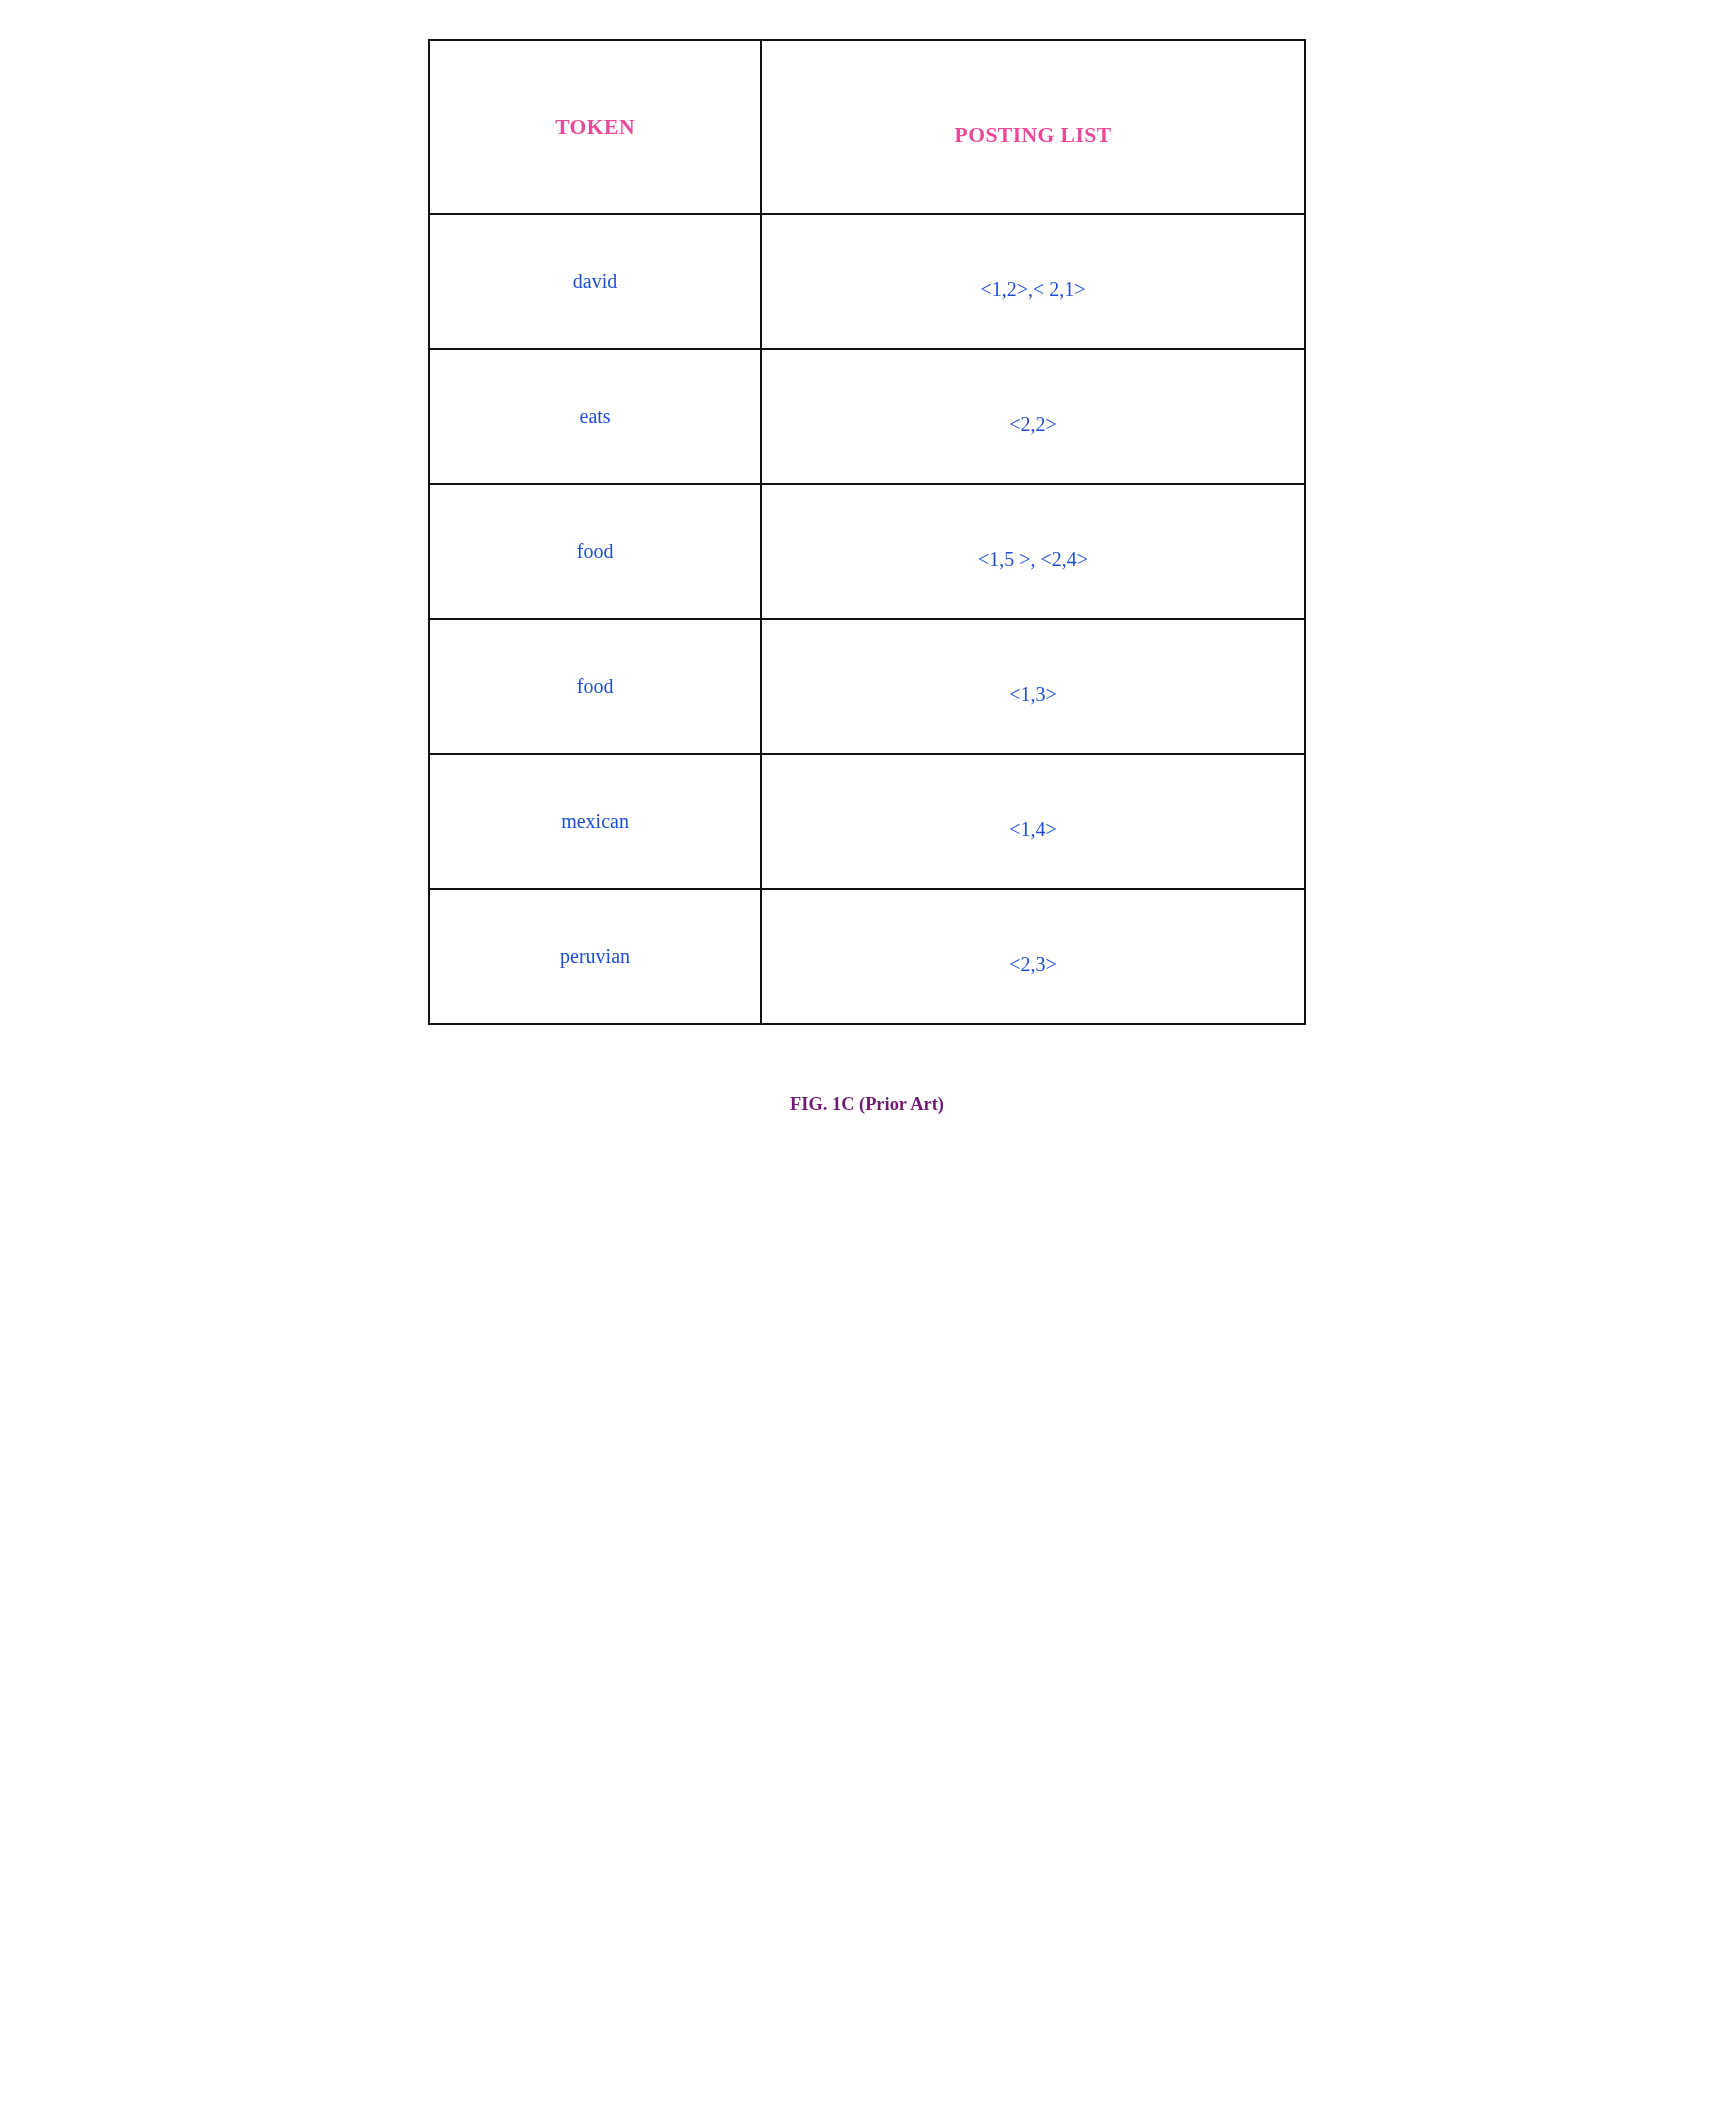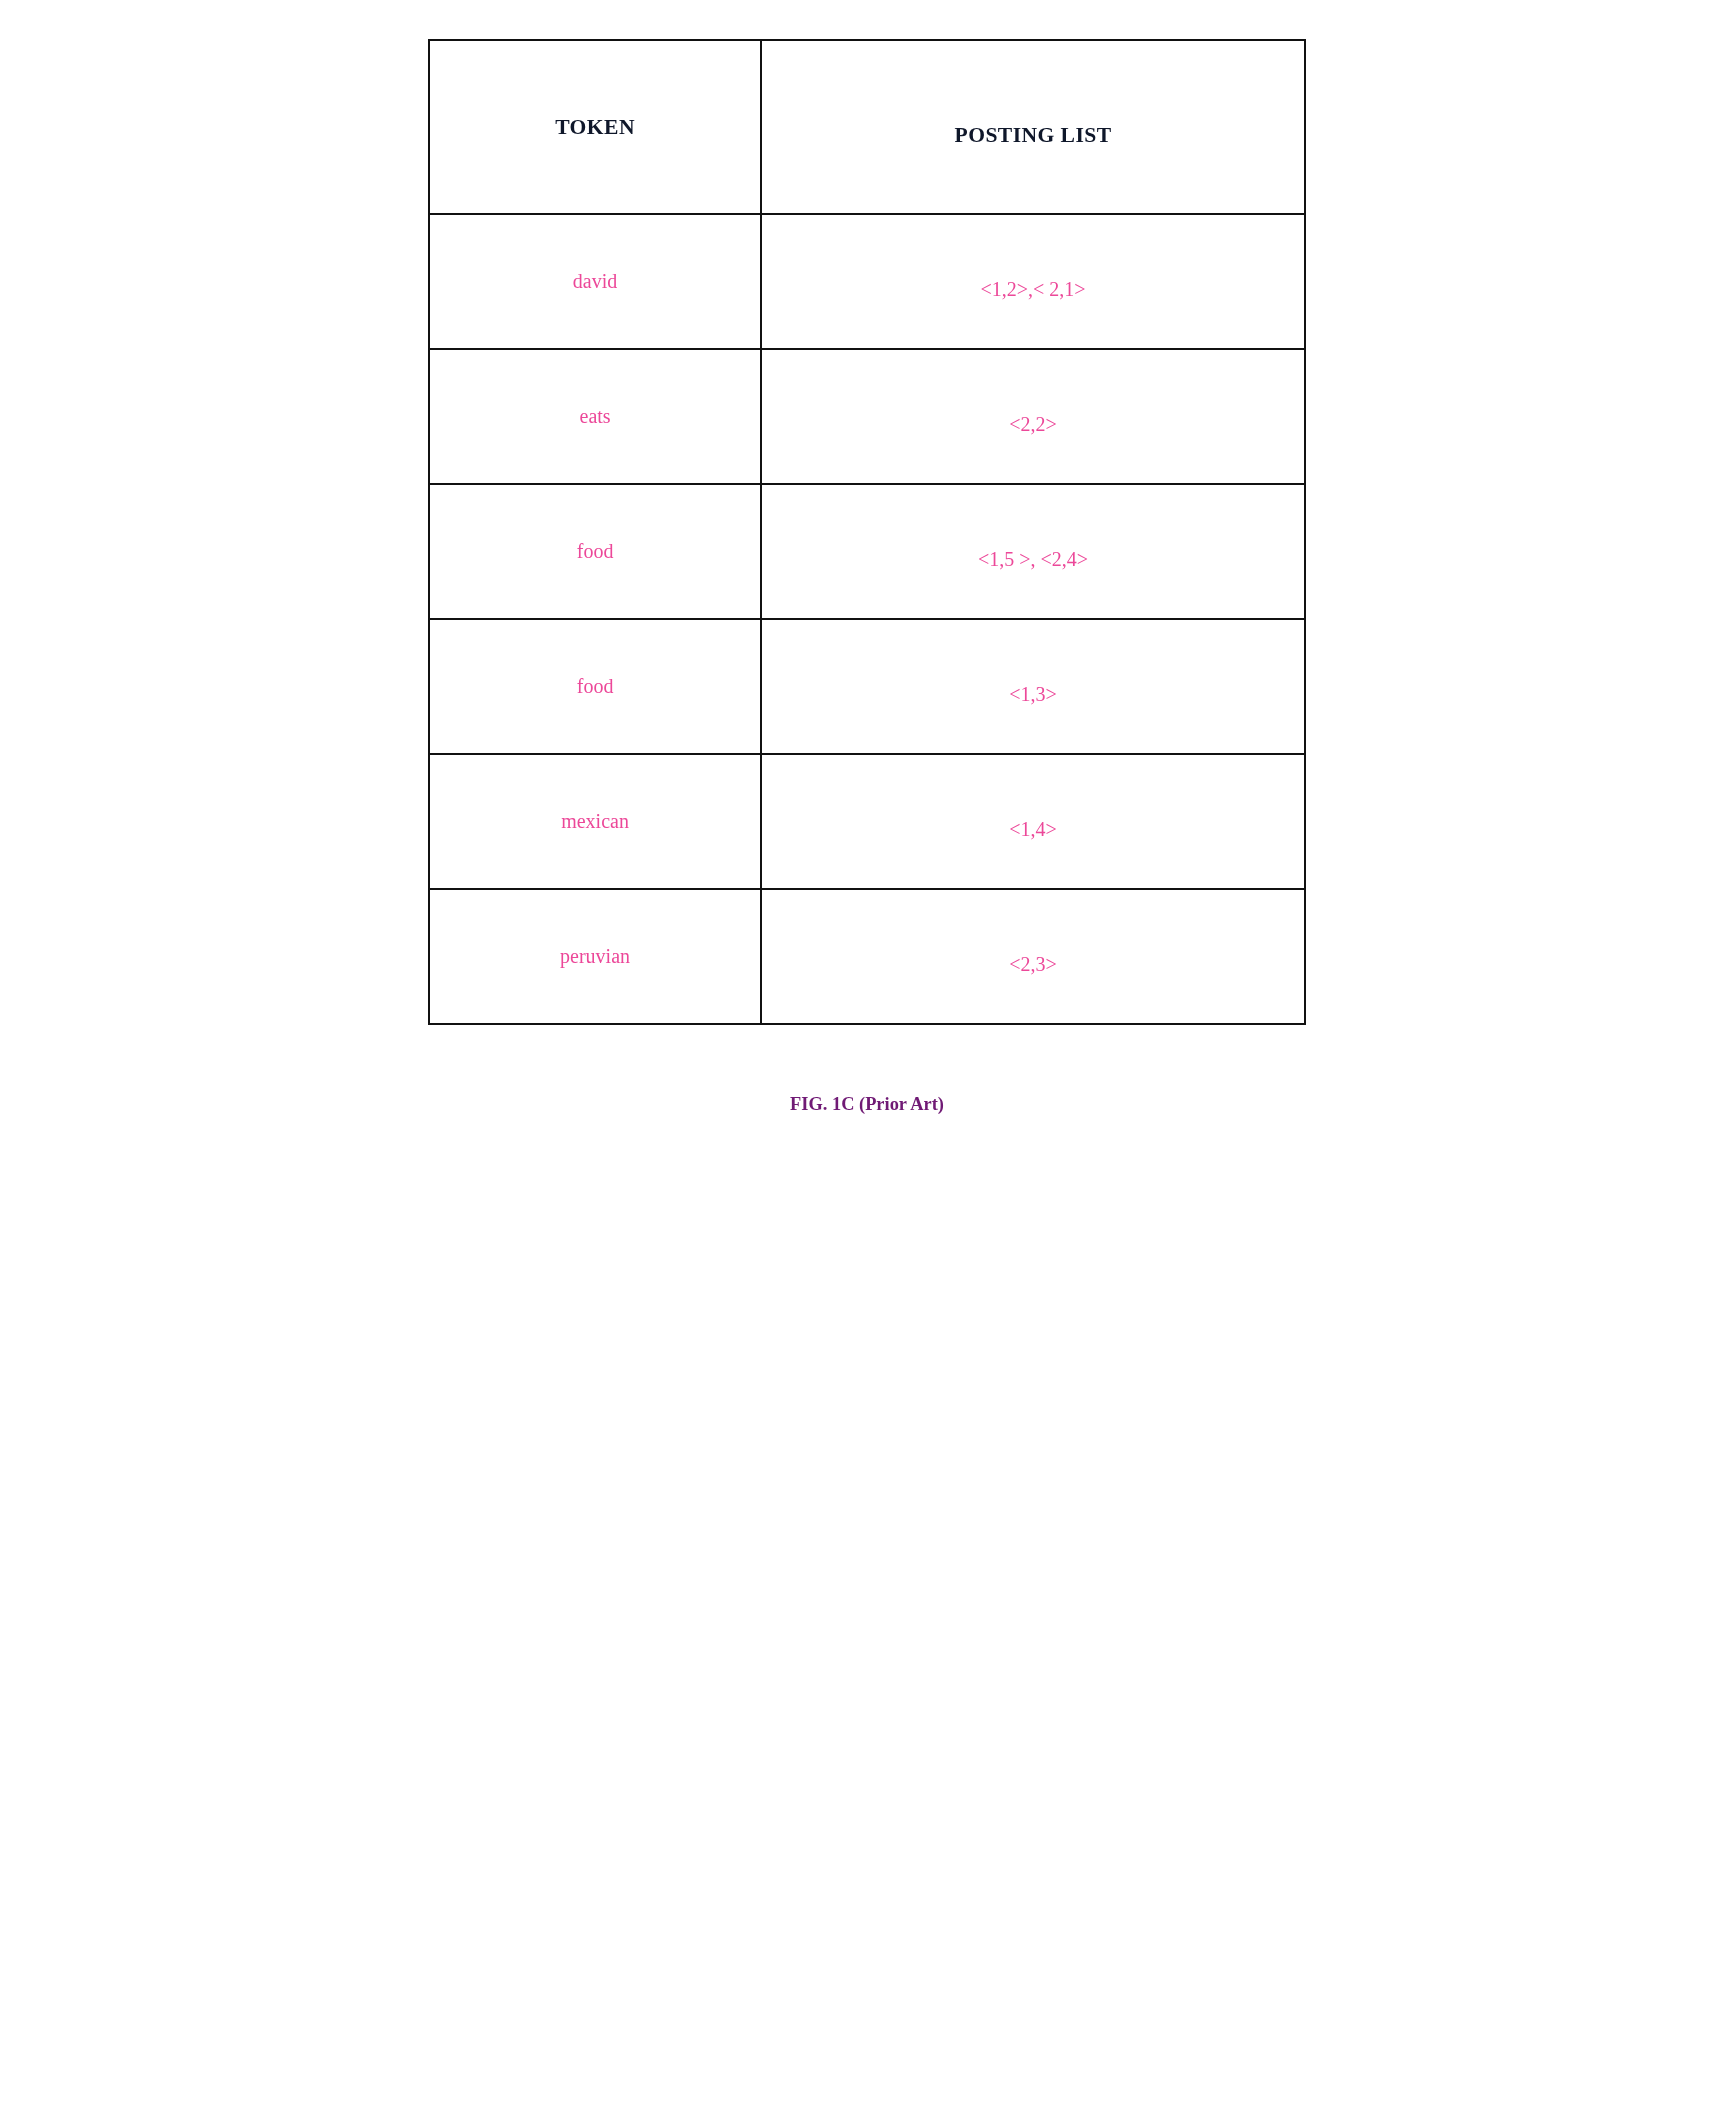--- a/index.html
+++ b/index.html
@@ -63,28 +63,28 @@
       margin-top: 16px;
     }
 
     .header-row .cell-token,
     .header-row .cell-posting {
       min-height: 156px;
     }
 
     .cell-text {
       font-size: 1.25rem;
-      color: #ec4899;
+      color: #1d4ed8;
       text-align: center;
     }
 
     .header-text {
       font-size: 1.35rem;
       font-weight: bold;
-      color: #0f172a;
+      color: #ec4899;
       text-align: center;
       letter-spacing: 0.02em;
     }
 
     .caption {
       font-size: 1.15rem;
       font-weight: bold;
       color: #701a75;
       margin-top: 9.8px;
       text-align: center;

